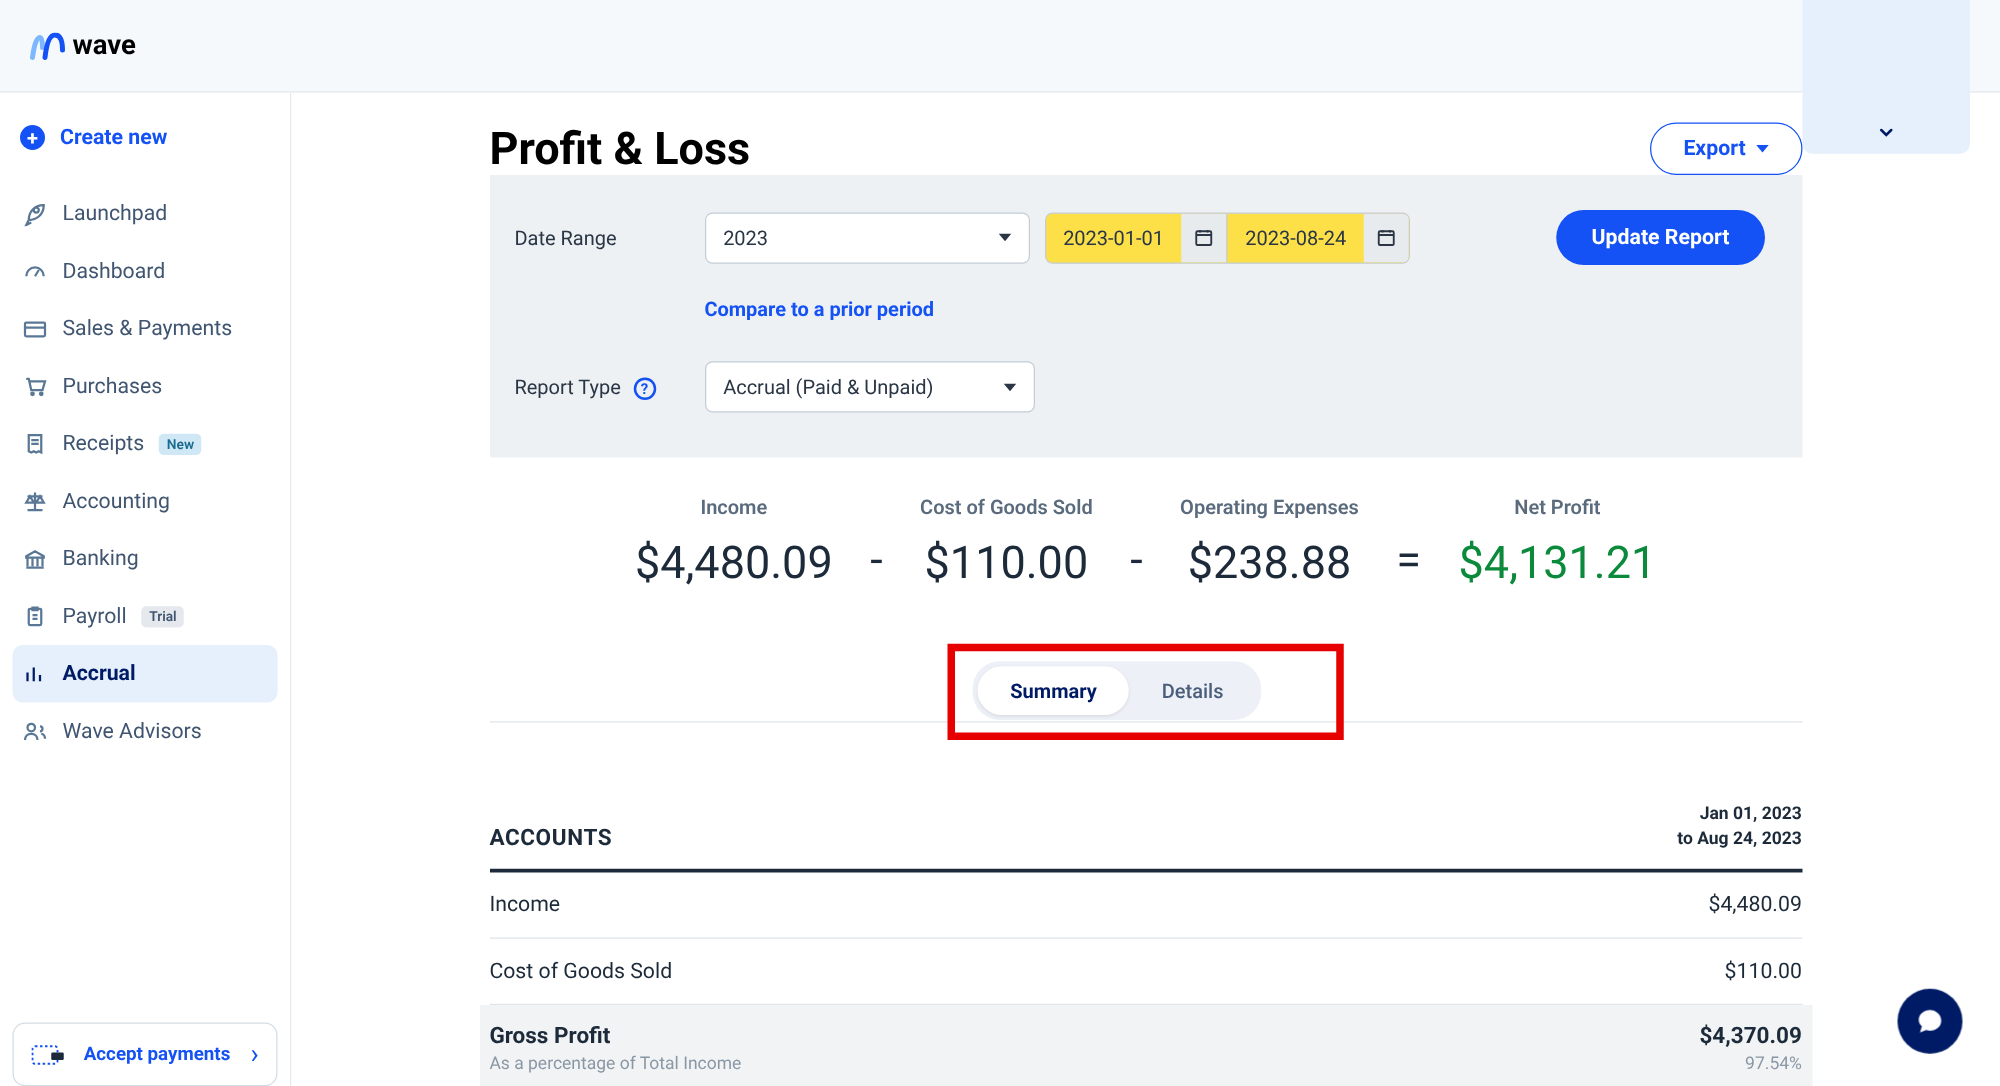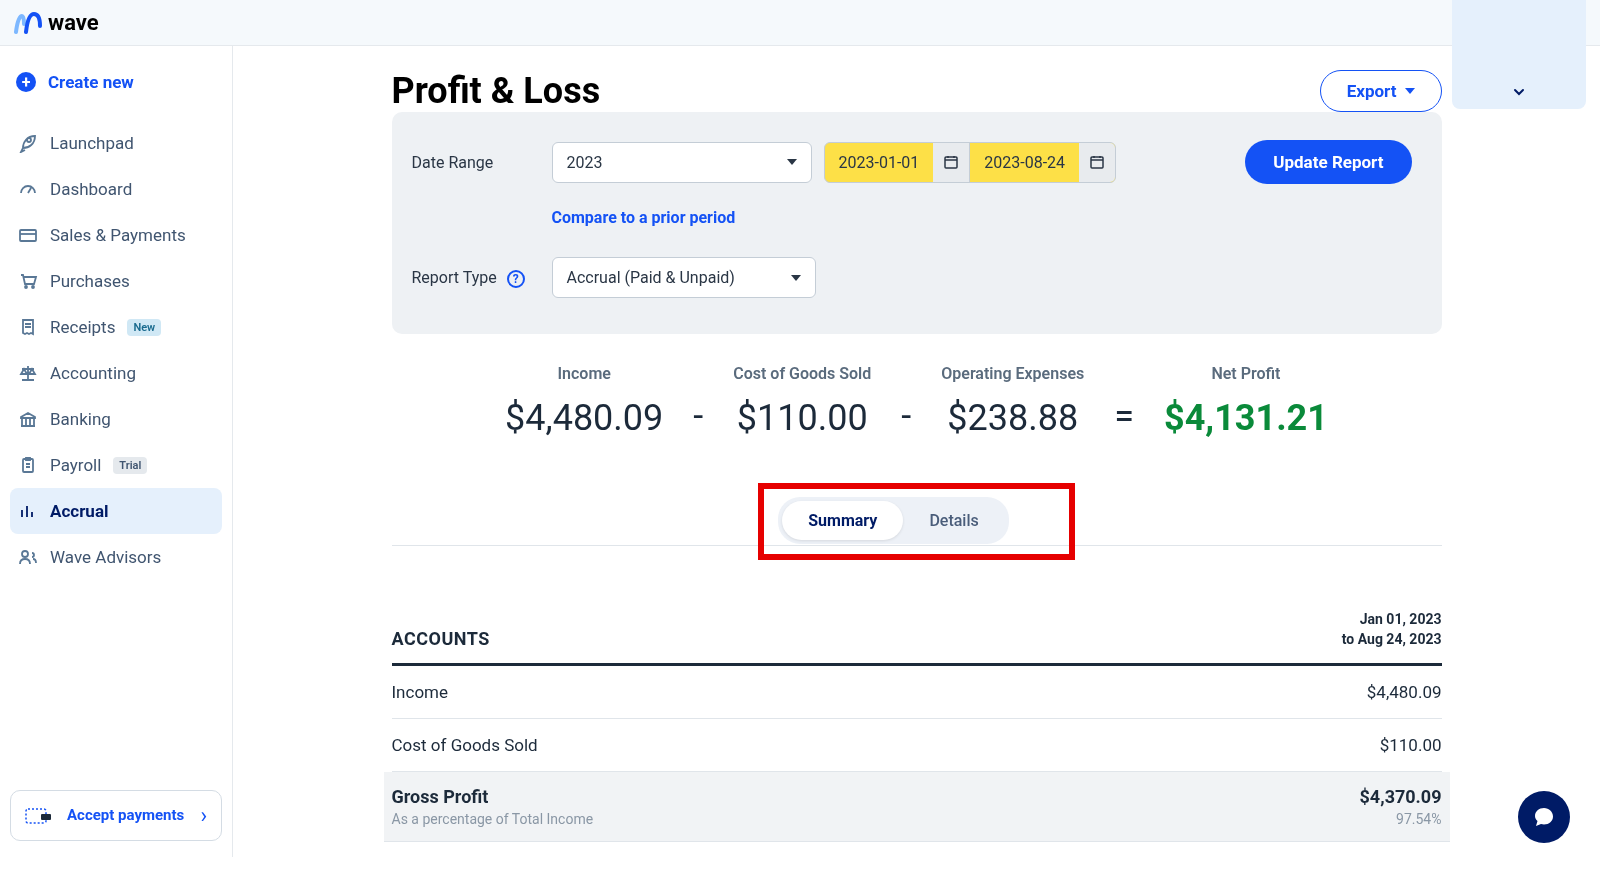--- a/index.html
+++ b/index.html
@@ -1,18 +1,18 @@
 <!DOCTYPE html>
 <html><head>
 <meta charset="utf-8">
 <style>
 * { margin: 0; padding: 0; box-sizing: border-box; font-family: -apple-system, BlinkMacSystemFont, "Segoe UI", Roboto, sans-serif; }
 body { background: #fff; width: 1600px; height: 869px; overflow: hidden; position: relative; }
 
-.topbar { height: 46px; background: #f5f9fc; border-bottom: 1px solid #e5e9ed; display: flex; align-items: center; justify-content: space-between; padding: 0 14px; text-align: center; }
+.topbar { height: 74px; background: #f5f9fc; border-bottom: 1px solid #e5e9ed; display: flex; align-items: center; justify-content: space-between; padding: 0 24px; text-align: center; }
 .logo-wrap { display: flex; align-items: center; gap: 6px; }
 .logo-svg { width: 28px; height: 22px; }
 .logo-text { font-weight: 700; font-size: 22px; color: #000; }
 .company-selector { background: #e5f0fc; border-radius: 8px; padding: 10px 20px; display: flex; align-items: center; gap: 120px; cursor: pointer; flex-direction: column; }
 .company-selector span { font-weight: 700; color: #001b66; font-size: 16px; }
 .chevron-down { width: 14px; height: 14px; stroke: #001b66; }
 
 .main-layout { display: flex; height: calc(100% - 58px); }
 
 .sidebar { width: 233px; border-right: 1px solid #e5e9ed; padding: 16px 10px; display: flex; flex-direction: column; }
@@ -32,40 +32,40 @@
 .accept-payments .chev-right { color: #1452f5; font-size: 22px; }
 
 .content { flex: 1; padding: 24px 50px 0 50px; overflow-y: auto; }
 .content-inner { max-width: 1050px; margin: 0 auto; }
 
 .page-header-row { display: flex; justify-content: space-between; align-items: center; }
 .page-title { font-size: 36px; font-weight: 700; color: #000; }
 .export-btn { border: 1.5px solid #1452f5; color: #1452f5; background: #fff; border-radius: 30px; padding: 10px 26px; font-weight: 700; font-size: 17px; display: flex; align-items: center; gap: 8px; cursor: pointer; }
 .caret-down { display: inline-block; width: 0; height: 0; border-left: 5px solid transparent; border-right: 5px solid transparent; border-top: 6px solid currentColor; }
 
-.filter-panel { background: #eef1f4; border-radius: 10px; padding: 28px 30px 36px 20px; display: grid; grid-template-columns: 140px 1fr auto; row-gap: 10px; column-gap: 0; align-items: center; }
+.filter-panel { background: #eef1f4; border-radius: 0; padding: 28px 30px 36px 20px; display: grid; grid-template-columns: 140px 1fr auto; row-gap: 10px; column-gap: 0; align-items: center; gap: 12px; }
 .filter-label { color: #2a3645; font-size: 16px; }
 .filter-controls { display: flex; gap: 12px; align-items: center; }
 .select-box { background: #fff; border: 1px solid #c4cdd6; border-radius: 6px; padding: 10px 14px; font-size: 16px; color: #2a3645; display: flex; align-items: center; justify-content: space-between; cursor: pointer; }
 .select-year { width: 260px; }
 .date-input-group { display: flex; border: 1px solid #c4cdd6; border-radius: 6px; overflow: hidden; background: #fde047; }
 .date-input { padding: 10px 14px; font-size: 16px; color: #2a3645; }
 .date-icon { background: #e8ebee; padding: 8px 10px; display: flex; align-items: center; }
 .date-sep { width: 1px; background: #c4cdd6; }
 .update-btn { background: #1452f5; color: #fff; border: none; border-radius: 30px; padding: 12px 28px; font-weight: 700; font-size: 17px; cursor: pointer; }
 .compare-link { grid-column: 2; color: #1452f5; font-weight: 700; font-size: 16px; cursor: pointer; padding: 14px 0 20px 0; }
 .help-icon { width: 18px; height: 18px; border: 2px solid #1452f5; border-radius: 50%; color: #1452f5; font-size: 12px; font-weight: 700; display: inline-flex; align-items: center; justify-content: center; margin-left: 6px; }
 .select-accrual { width: 264px; }
 
 .formula-row { display: flex; justify-content: center; align-items: flex-end; gap: 30px; padding: 30px 0 40px; }
 .formula-item { text-align: center; }
 .formula-label { font-size: 16px; color: #5a6b7d; font-weight: 600; margin-bottom: 14px; }
 .formula-value { font-size: 36px; color: #1c2a3a; }
 .formula-op { font-size: 36px; color: #1c2a3a; padding-bottom: 2px; }
-.formula-value.profit { color: #0a8a3a; font-weight: 700; }
+.formula-value.profit { color: #0a8a3a; font-weight: 400; }
 
 .tab-wrap { border: 6px solid #e60000; padding: 8px 60px 10px 14px; display: inline-flex; justify-content: flex-start; margin: 4px auto 50px; }
 .tab-wrap-outer { display: flex; justify-content: center; position: relative; }
 .hr-through { position: absolute; left:0; right:0; top: 50%; border-top: 1px solid #e0e5ea; z-index: -1;}
 .tab-pill { background: #edf1f7; border-radius: 22px; padding: 4px; display: flex; }
 .tab-btn { padding: 10px 26px; border-radius: 20px; font-size: 16px; font-weight: 700; cursor: pointer; color: #001b66; }
 .tab-btn.active { background: #fff; box-shadow: 0 1px 3px rgba(0,0,0,0.1); }
 .tab-btn.inactive { color: #4a5d7a; font-weight: 500; }
 
 .accounts-table { width: 100%; }

